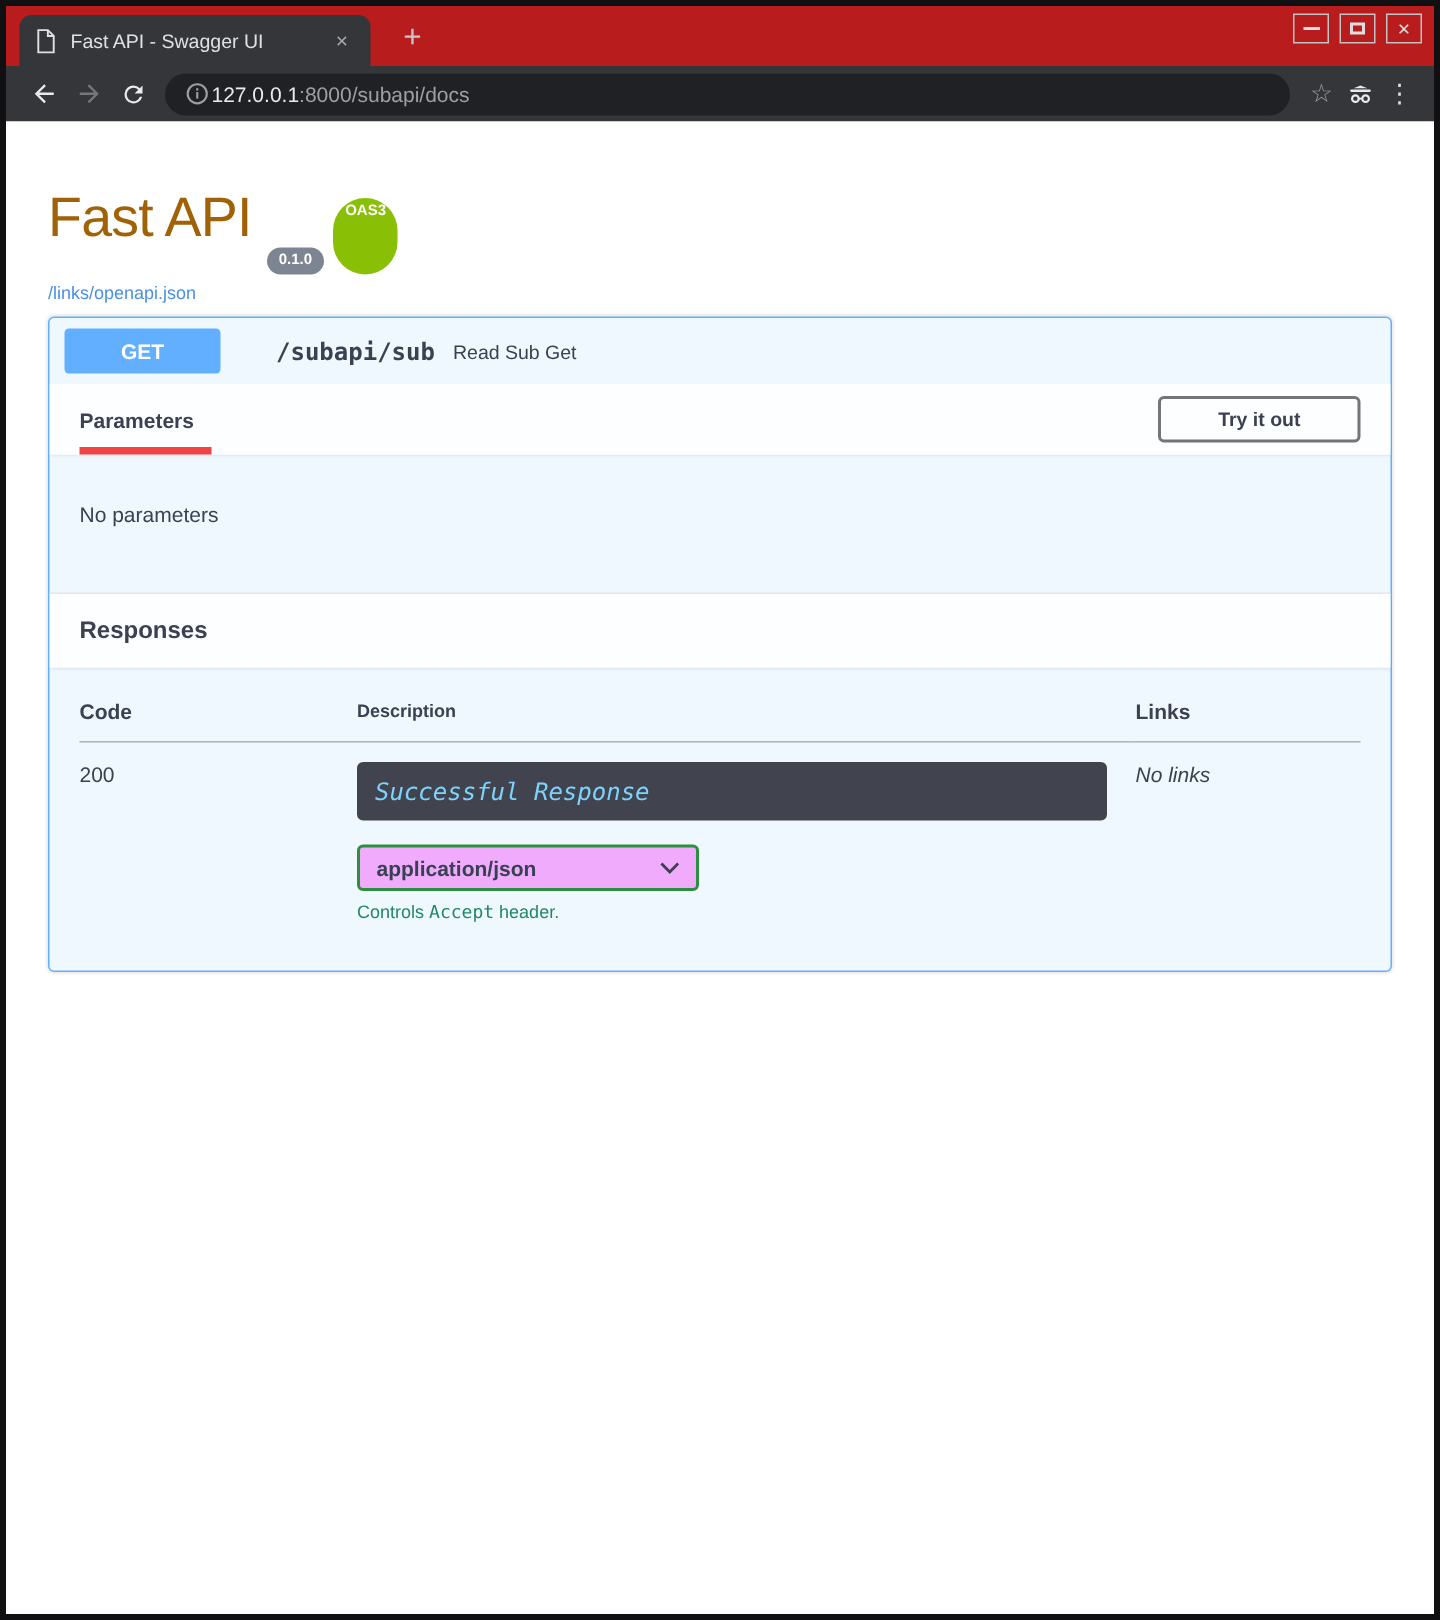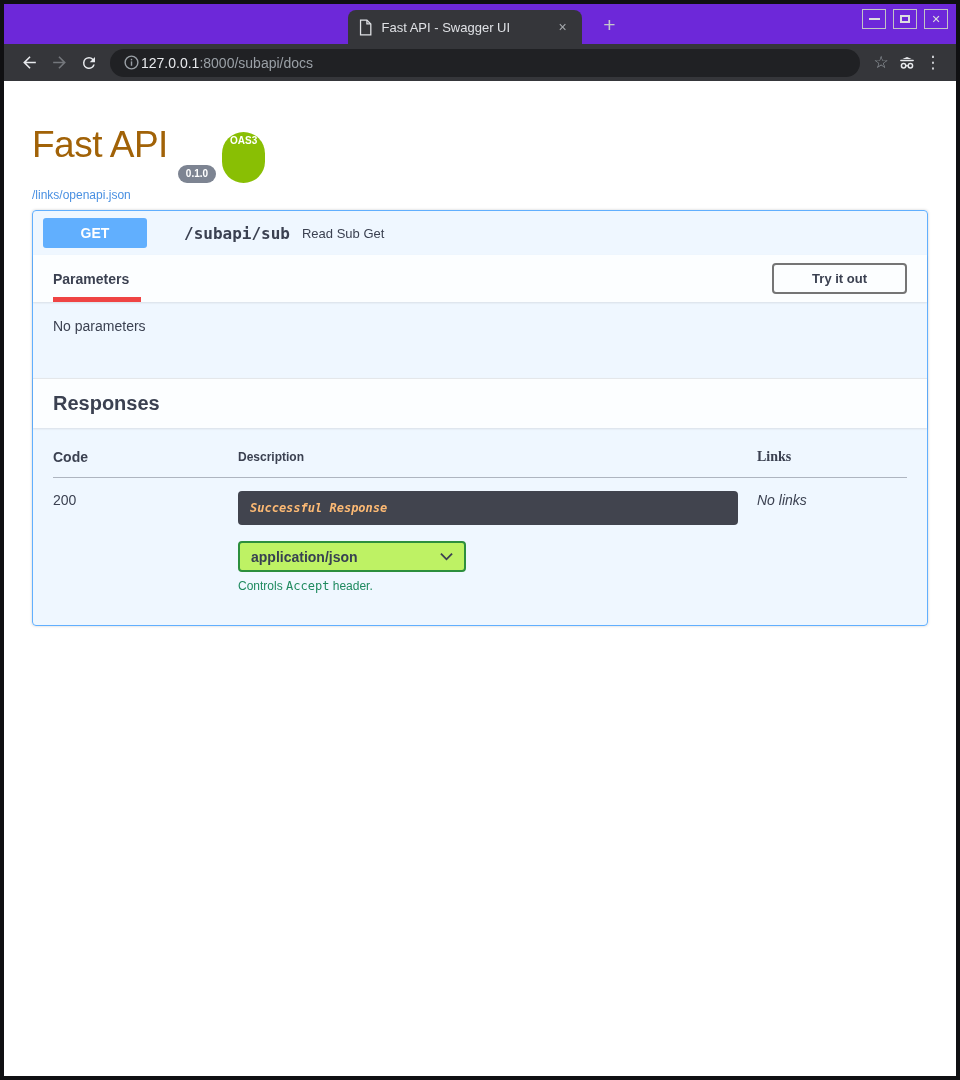--- a/index.html
+++ b/index.html
@@ -2,21 +2,21 @@
 <html><head>
 <meta charset="utf-8">
 <style>
   * { margin: 0; padding: 0; box-sizing: border-box; }
   html, body { width: 960px; height: 1080px; overflow: hidden; }
   body { font-family: "Liberation Sans", sans-serif; background: #101012; }
 
   .window { position: absolute; inset: 0; border: 4px solid #101012; display: flex; flex-direction: column; background: #fff; }
 
   
-  .titlebar { height: 40px; background: #6d28d9; position: relative; display: flex; align-items: flex-end; flex: none; justify-content: center; }
+  .titlebar { height: 40px; background: #b91c1c; position: relative; display: flex; align-items: flex-end; flex: none; }
   .tab { margin-left: 9px; width: 234px; height: 34px; background: #35363a; border-radius: 8px 8px 0 0; display: flex; align-items: center; padding: 0 10px; gap: 9px; }
   .tab-favicon { flex: none; display: grid; place-items: center; }
   .tab-title { color: #dfe1e5; font-size: 13px; flex: 1; white-space: nowrap; overflow: hidden; }
   .tab-close { color: #a6a9ad; font-size: 14px; width: 18px; height: 18px; display: grid; place-items: center; border-radius: 50%; cursor: pointer; }
   .new-tab { margin: 0 0 7px 16px; color: #c4c7ca; font-size: 21px; line-height: 20px; width: 24px; height: 24px; display: grid; place-items: center; cursor: pointer; }
   .win-controls { position: absolute; top: 5px; right: 8px; display: flex; gap: 7px; }
   .win-btn { width: 24px; height: 20px; border: 1px solid #c2c3c5; display: grid; place-items: center; color: #dcdddf; font-size: 11px; cursor: pointer; background: transparent; }
   .win-btn .dash { width: 11px; height: 2px; background: #dcdddf; }
   .win-btn .box { width: 10px; height: 8px; border: 2px solid #dcdddf; }
 
@@ -50,38 +50,38 @@
   .op-summary { display: flex; align-items: center; padding: 7px 10px; cursor: pointer; }
   .method-badge { background: #61affe; color: #fff; font-weight: bold; font-size: 14px; width: 104px; padding: 7px 0; text-align: center; border-radius: 3px; }
   .op-path { margin-left: 37px; font-family: "DejaVu Sans Mono", "Liberation Mono", monospace; font-weight: bold; font-size: 16px; color: #3b4151; }
   .op-desc { margin-left: 12px; font-size: 13px; color: #3b4151; }
 
   .section-header { display: flex; justify-content: space-between; align-items: center; height: 47px; background: rgba(255,255,255,.8); box-shadow: 0 1px 2px rgba(0,0,0,.1); padding: 0 20px; }
   .tab-item { height: 100%; display: flex; align-items: center; border-bottom: 5px solid #ef4444; padding: 5px 12px 0 0; cursor: pointer; }
   .tab-item span { font-size: 14px; font-weight: bold; color: #3b4151; }
   .try-btn { background: transparent; border: 2px solid #757575; border-radius: 4px; padding: 6px 38px; font-family: "Liberation Sans", sans-serif; font-size: 13px; font-weight: bold; color: #3b4151; cursor: pointer; }
 
-  .params-body { padding: 16px 20px 44px; font-size: 14px; color: #3b4151; }
+  .params-body { padding: 16px 20px 44px; font-size: 14px; color: #3b4151; margin-top: 16px; }
 
   .responses-header { height: 50px; border-top: 1px solid rgba(59,65,81,.12); }
-  .responses-header h4 { font-size: 20px; font-weight: bold; color: #3b4151; }
+  .responses-header h4 { font-size: 16px; font-weight: bold; color: #3b4151; }
 
   .responses-body { padding: 17px 20px 32px; }
   table.responses { width: 100%; border-collapse: collapse; }
   table.responses thead td { text-align: left; color: #3b4151; font-weight: bold; padding: 4px 0 12px; border-bottom: 1px solid rgba(59,65,81,.2); }
   .col-code { width: 185px; }
-  .col-links { width: 150px; font-family: Liberation Serif, serif; }
+  .col-links { width: 150px; }
   td.h-code, td.h-links { font-size: 14px; }
   td.h-desc { font-size: 12px; }
   table.responses tbody td { vertical-align: top; padding-top: 13px; margin-left: 31px; }
   .code-val { font-size: 14px; color: #3b4151; }
-  .resp-markdown { background: #41444e; border-radius: 4px; padding: 10px 12px; max-width: 500px; color: #fdba74; font-family: "DejaVu Sans Mono", "Liberation Mono", monospace; font-style: italic; font-weight: bold; font-size: 12px; }
+  .resp-markdown { background: #41444e; border-radius: 4px; padding: 10px 12px; max-width: 500px; color: #7dd3fc; font-family: "DejaVu Sans Mono", "Liberation Mono", monospace; font-style: italic; font-weight: normal; font-size: 16px; }
   .no-links { font-style: italic; font-size: 14px; color: #3b4151; }
 
-  .media-select { margin-top: 16px; width: 228px; height: 31px; border: 2px solid #2d8f3d; border-radius: 4px; background: #bef264; display: flex; align-items: center; justify-content: space-between; padding: 0 11px; cursor: pointer; }
+  .media-select { margin-top: 16px; width: 228px; height: 31px; border: 2px solid #2d8f3d; border-radius: 4px; background: #f0abfc; display: flex; align-items: center; justify-content: space-between; padding: 0 11px; cursor: pointer; }
   .media-select .val { font-size: 14px; font-weight: bold; color: #374151; }
   .accept-note { margin-top: 7px; font-size: 12px; color: #1f8a5f; }
   .accept-note .mono { font-family: "DejaVu Sans Mono", "Liberation Mono", monospace; font-size: 12px; }
 </style>
 </head>
 <body>
 
 <div class="window">
 
   <div class="titlebar">

